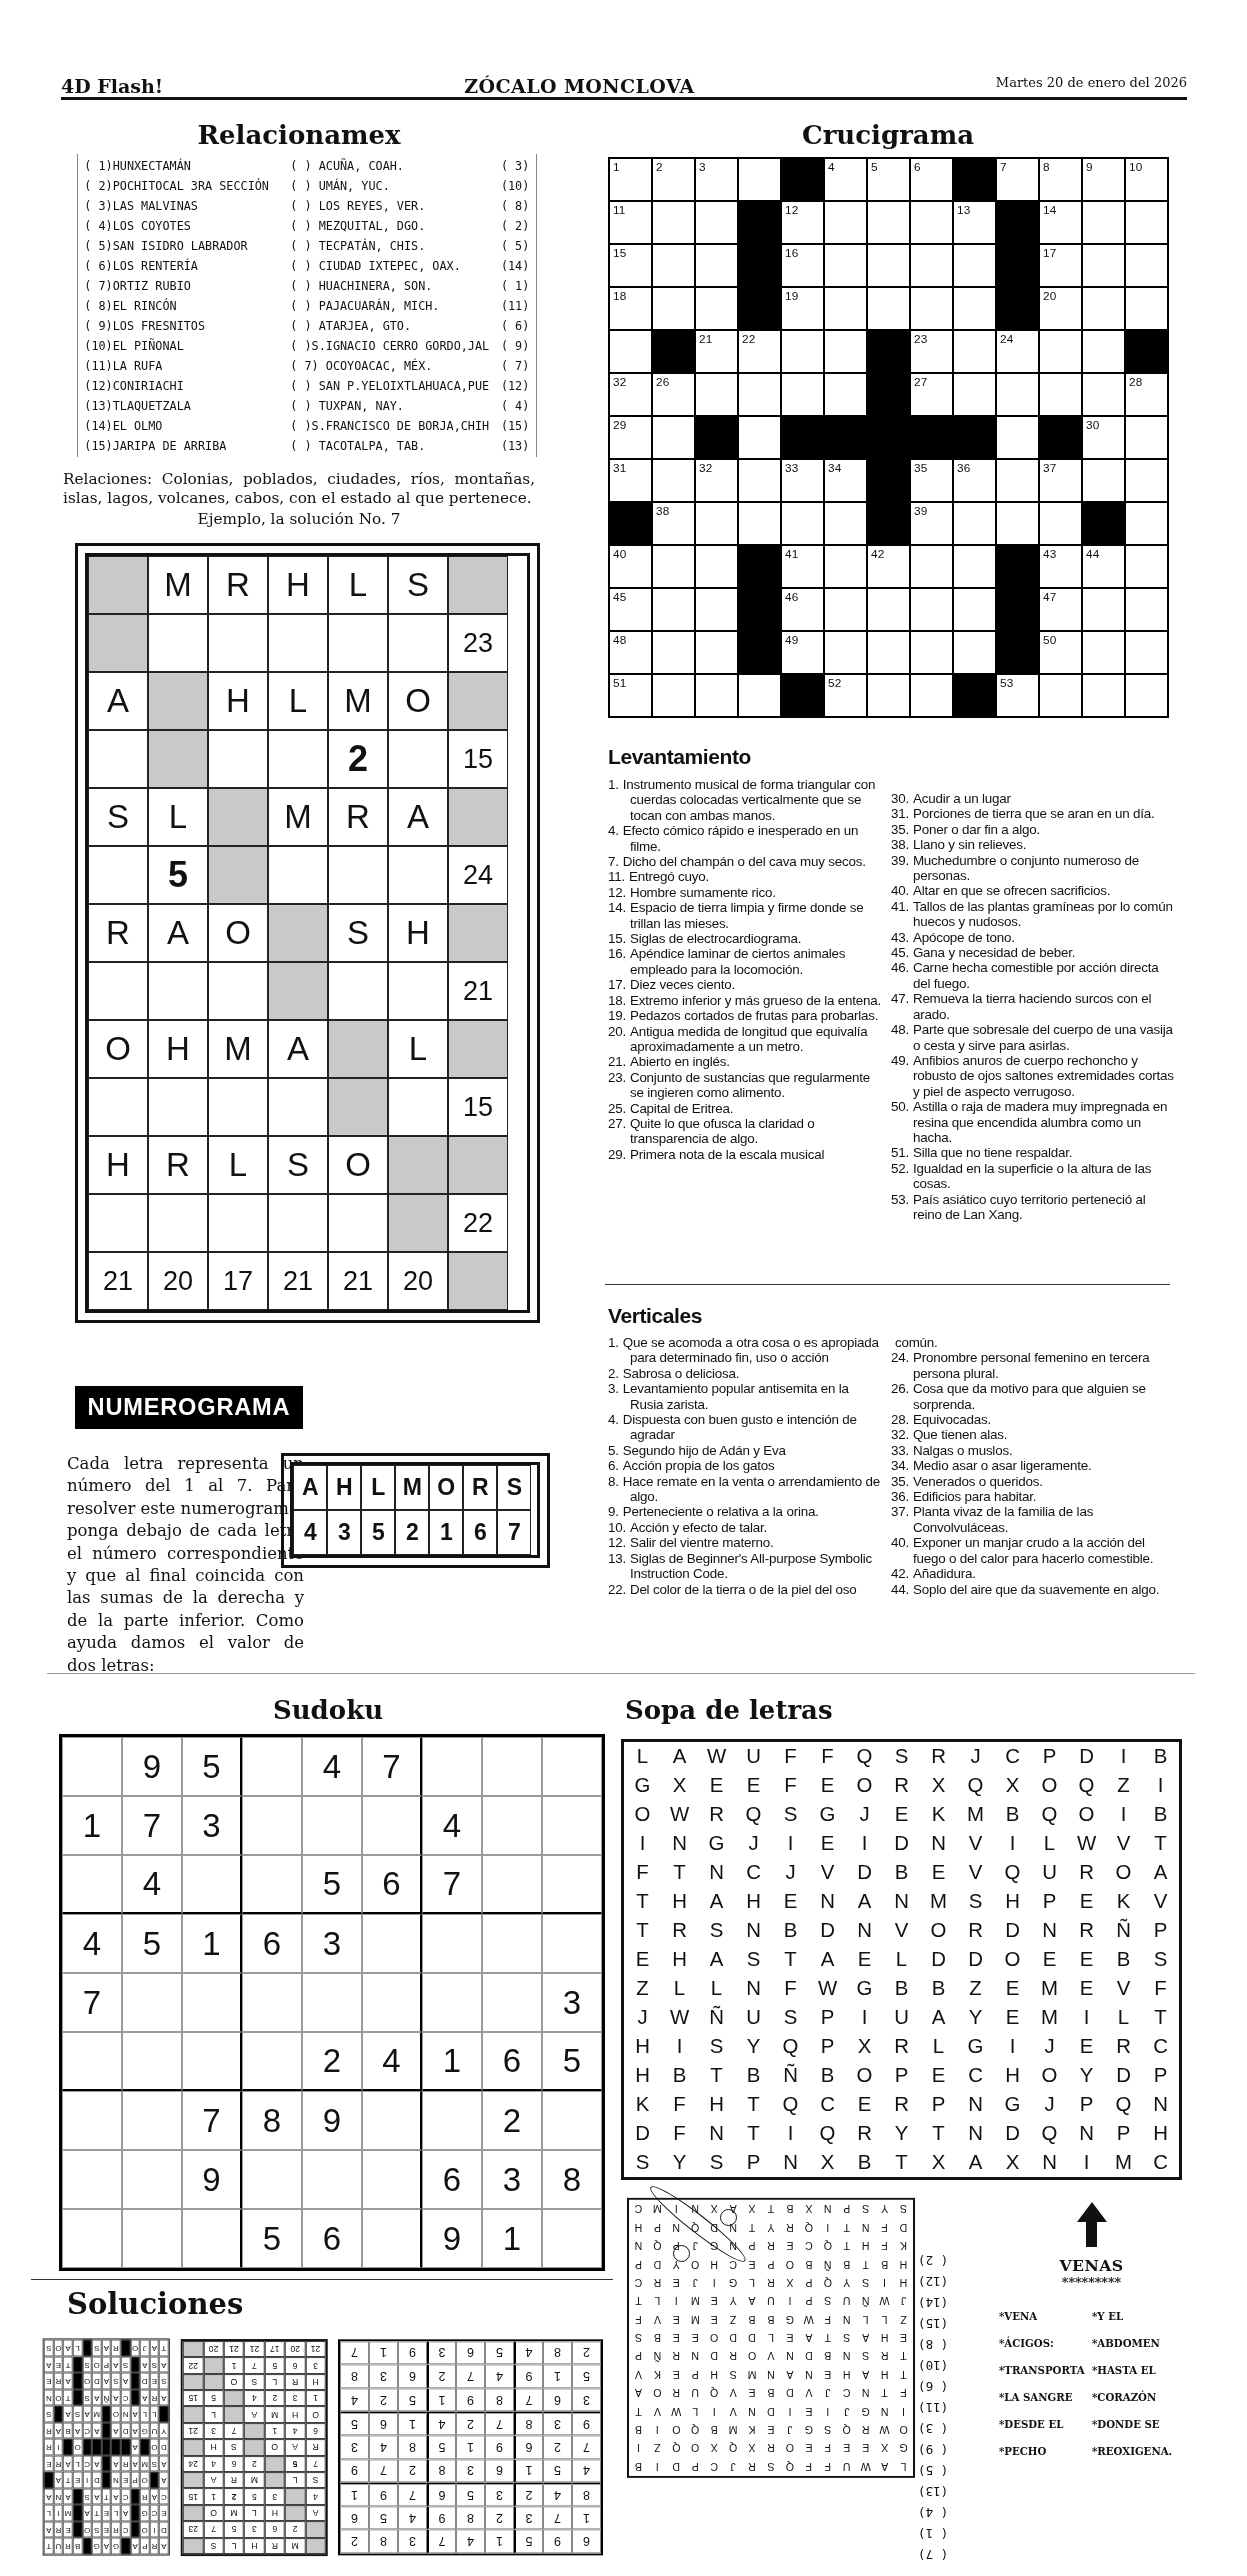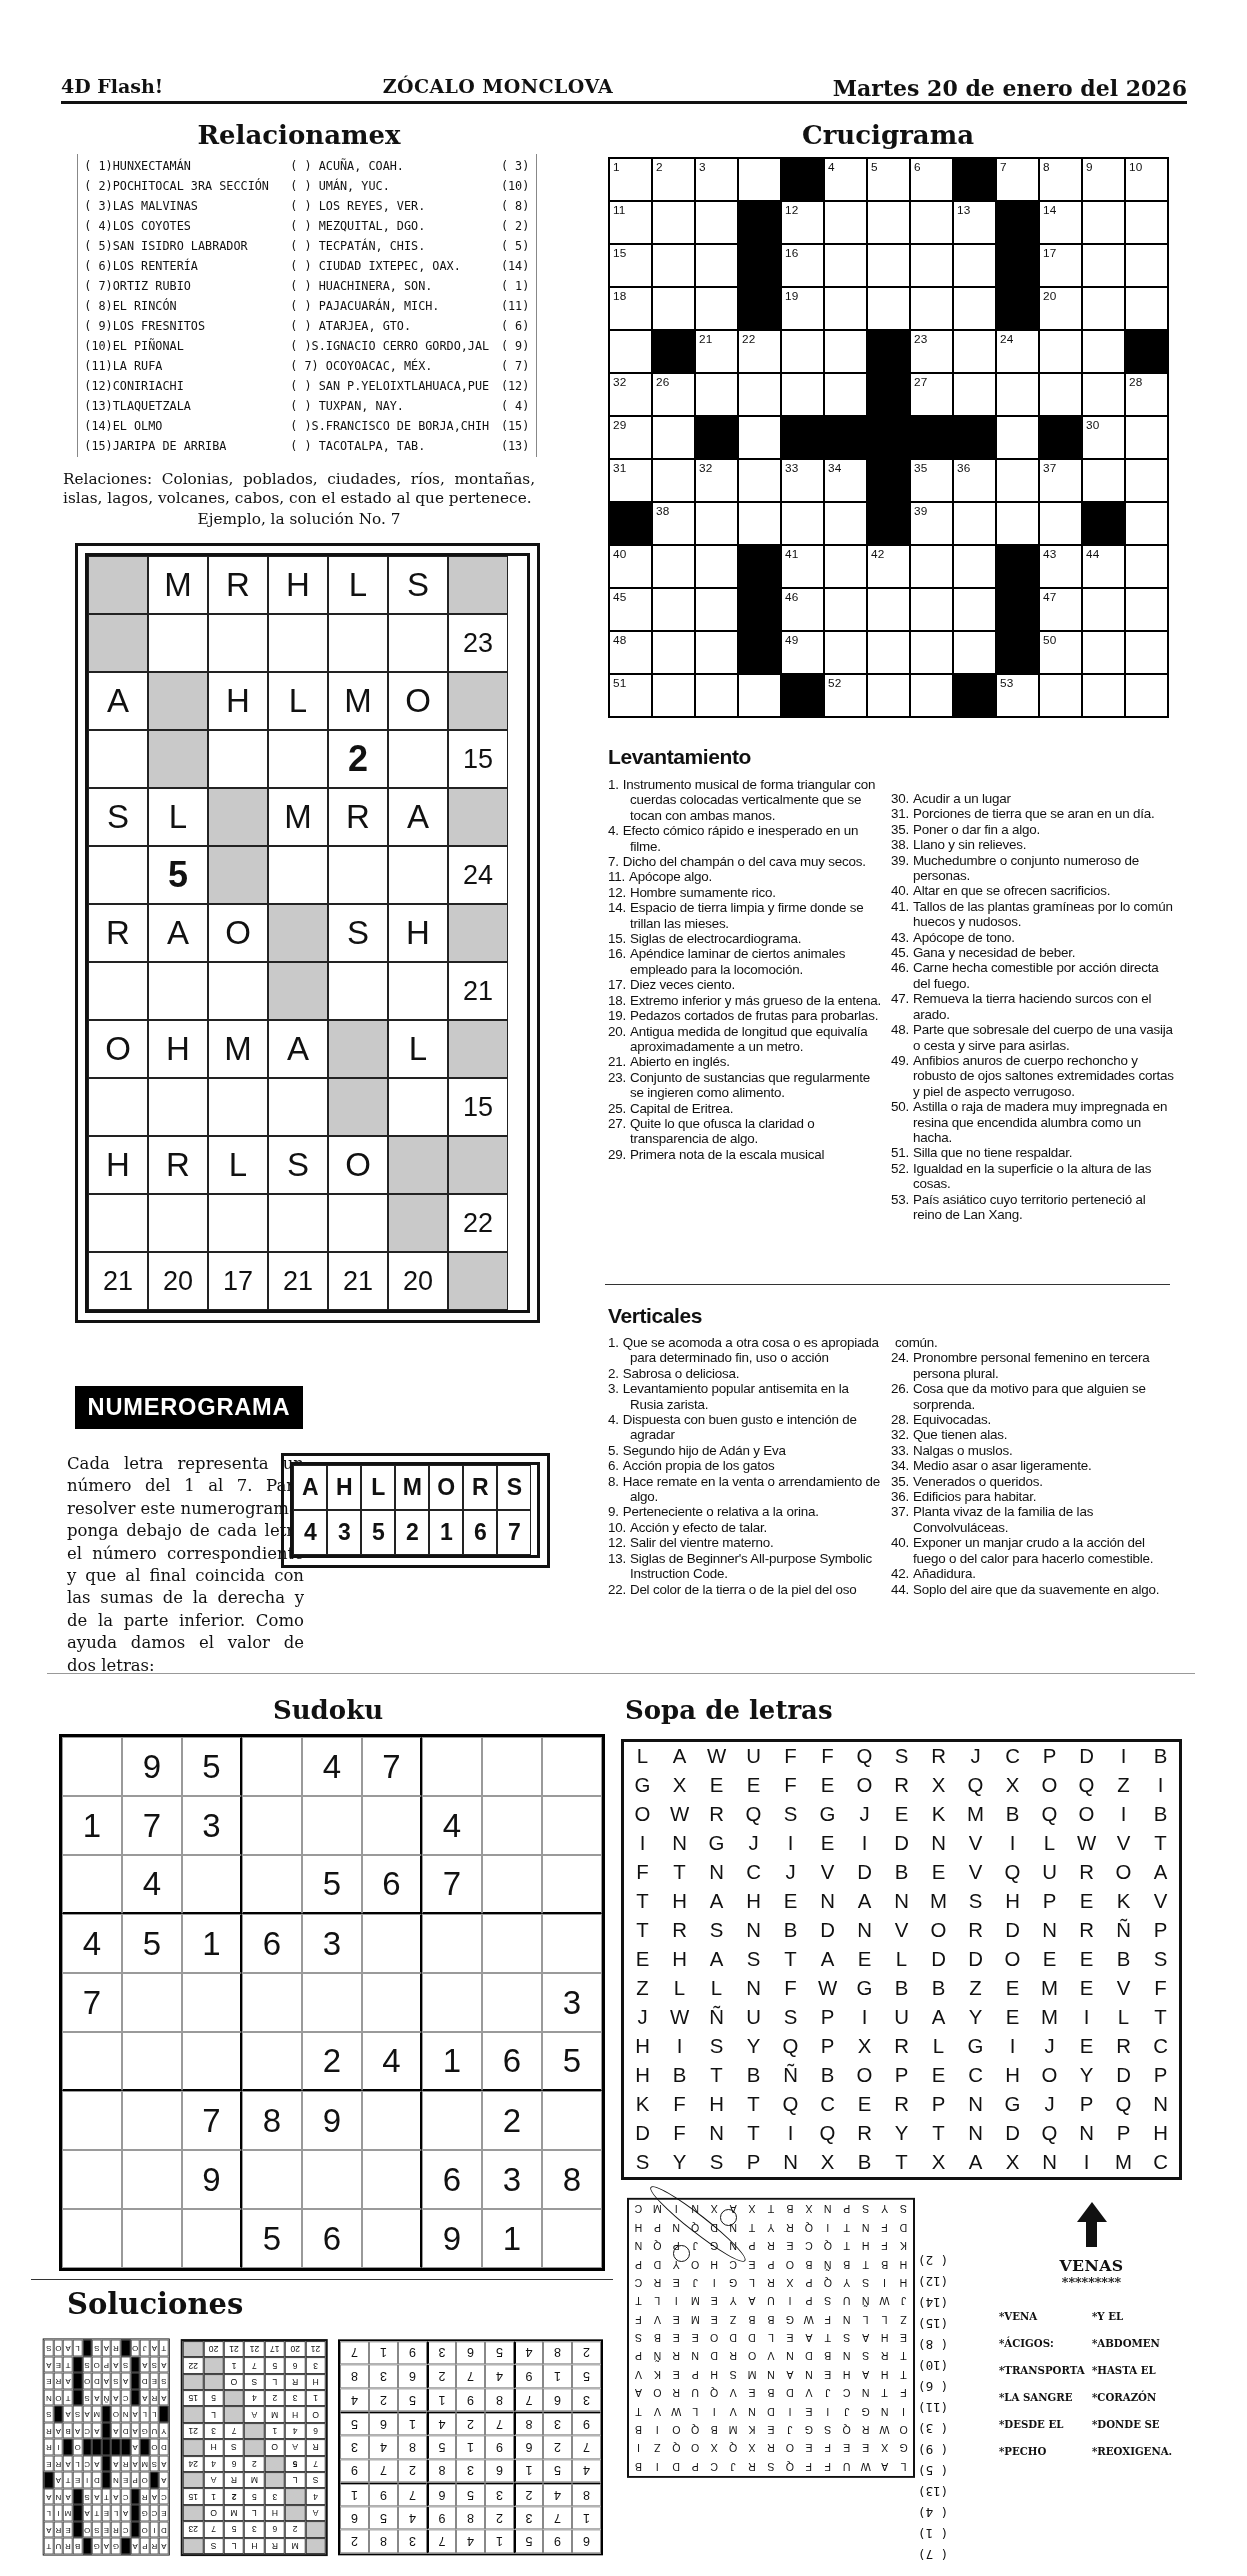--- a/index.html
+++ b/index.html
@@ -6,21 +6,21 @@
   .page{position:relative;width:1248px;height:2576px;background:#fff;color:#111;
         font-family:"Liberation Sans",sans-serif;overflow:hidden;margin:0 auto;}
   .abs{position:absolute;}
   .serifb{font-family:"DejaVu Serif",serif;font-weight:bold;}
   .serif{font-family:"DejaVu Serif",serif;}
   .mono{font-family:"DejaVu Sans Mono",monospace;}
 
   
   .hdr{top:75px;left:61px;right:61px;display:flex;justify-content:space-between;
        align-items:flex-start;border-bottom:3.9px solid #111;}
-  .hdr .l{font-size:19px;} .hdr .c{font-size:19px;letter-spacing:0.4px;} .hdr .r{font-size:22px;font-weight:bold;}
+  .hdr .l{font-size:19px;} .hdr .c{font-size:19px;letter-spacing:0.4px;} .hdr .r{font-size:13px;font-weight:normal;}
 
   
   .sect{font-size:26px;text-align:center;}
 
   
   .rlist{top:154px;left:77px;width:445px;border-left:1.6px solid #888;border-right:1.6px solid #888;
          padding:1.6px 6.3px;font-size:11.8px;line-height:20px;}
   .rrow{display:flex;white-space:pre;}
   .rl{width:206px;} .rm{flex:1;} .rr{width:36px;text-align:right;}
   .rnote{top:470px;left:63px;width:472px;font-size:15.3px;line-height:19px;text-align:justify;}
@@ -648,21 +648,21 @@
         <div class="gc"></div>
       </div>
     </div>
 
   <div class="abs clhead" style="top:745px;left:608px;">Levantamiento</div>
   <div class="abs clues" style="top:777px;left:608px;width:277px;">
 
   <div class="clue"><span class="cn">1.</span><span>Instrumento musical de forma triangular con cuerdas colocadas verticalmente que se tocan con ambas manos.</span></div>
       <div class="clue"><span class="cn">4.</span><span>Efecto cómico rápido e inesperado en un filme.</span></div>
       <div class="clue"><span class="cn">7.</span><span>Dicho del champán o del cava muy secos.</span></div>
-      <div class="clue"><span class="cn">11.</span><span>Apócope algo.</span></div>
+      <div class="clue"><span class="cn">11.</span><span>Entregó cuyo.</span></div>
       <div class="clue"><span class="cn">12.</span><span>Hombre sumamente rico.</span></div>
       <div class="clue"><span class="cn">14.</span><span>Espacio de tierra limpia y firme donde se trillan las mieses.</span></div>
       <div class="clue"><span class="cn">15.</span><span>Siglas de electrocardiograma.</span></div>
       <div class="clue"><span class="cn">16.</span><span>Apéndice laminar de ciertos animales empleado para la locomoción.</span></div>
       <div class="clue"><span class="cn">17.</span><span>Diez veces ciento.</span></div>
       <div class="clue"><span class="cn">18.</span><span>Extremo inferior y más grueso de la entena.</span></div>
       <div class="clue"><span class="cn">19.</span><span>Pedazos cortados de frutas para probarlas.</span></div>
       <div class="clue"><span class="cn">20.</span><span>Antigua medida de longitud que equivalía aproximadamente a un metro.</span></div>
       <div class="clue"><span class="cn">21.</span><span>Abierto en inglés.</span></div>
       <div class="clue"><span class="cn">23.</span><span>Conjunto de sustancias que regularmente se ingieren como alimento.</span></div>

